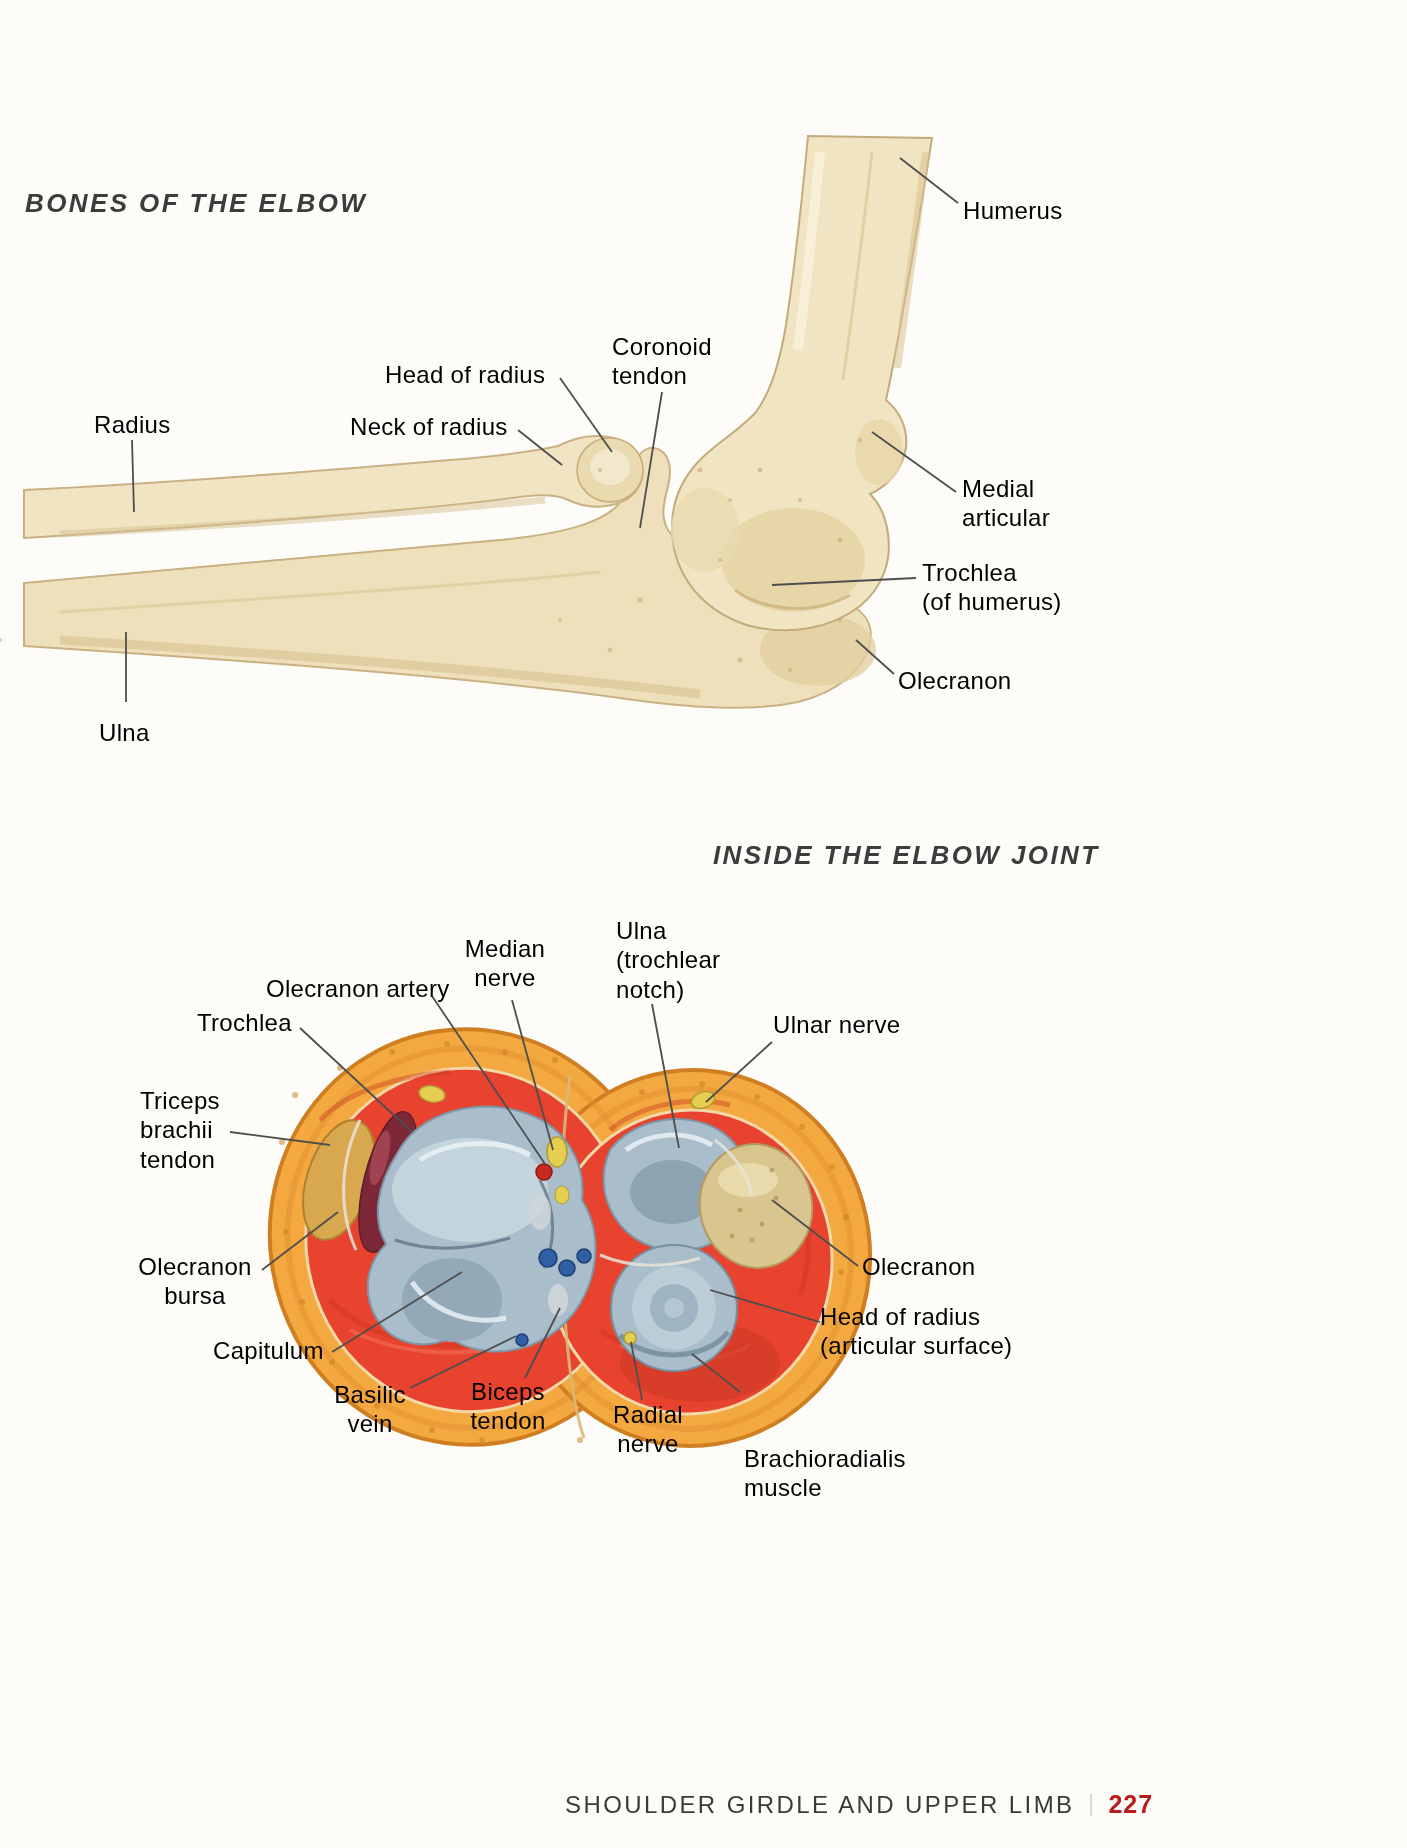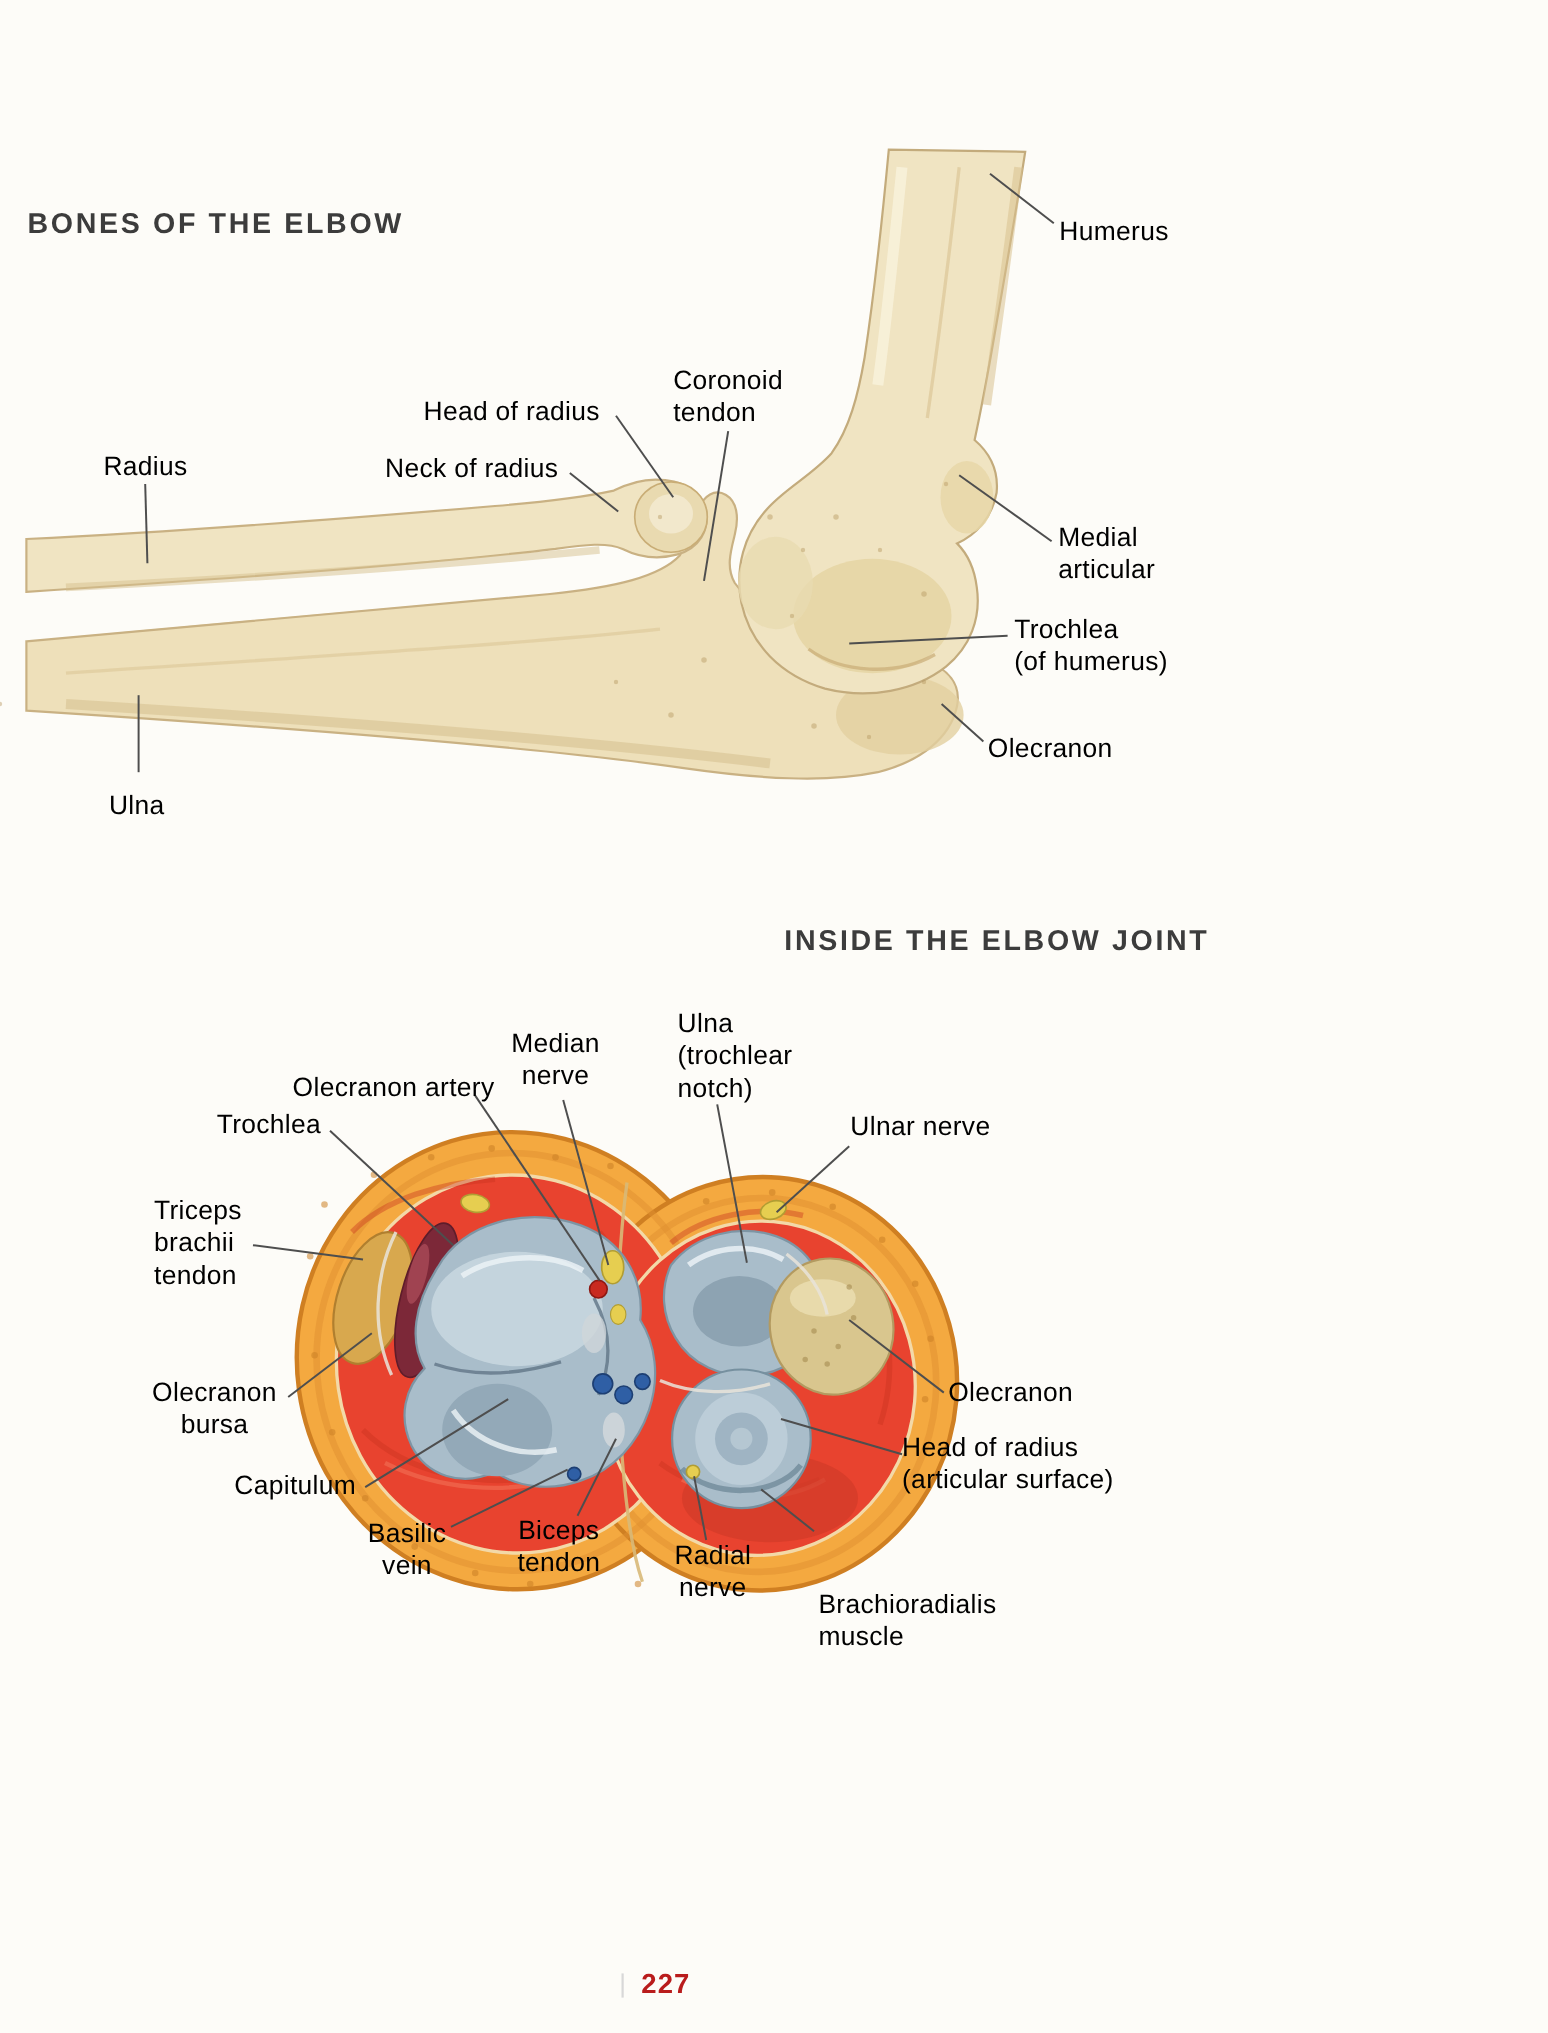--- a/index.html
+++ b/index.html
@@ -13,21 +13,21 @@
   .art { position:absolute; left:0; top:0; z-index:1; }
   .label {
     position:absolute; z-index:2;
     color:#000000; font-size:24px; line-height:1.22;
     letter-spacing:0.3px; white-space:pre-line;
   }
   .label.c { text-align:center; }
   .heading {
     position:absolute; z-index:2;
     color:#3c3c3c; font-weight:bold; font-size:26px;
-    letter-spacing:2.4px; white-space:nowrap;
+    letter-spacing:2.4px; white-space:nowrap;font-style:italic;
   }
   .footer {
     position:absolute; z-index:2; top:1790px; left:565px;
     display:flex; align-items:center; gap:16px;
     font-size:24px; letter-spacing:2.4px; color:#3a3a3a; white-space:nowrap;
   }
   .footer .divider { width:2px; height:22px; background:#d8d8d8; }
   .footer .pagenum { font-weight:bold; font-size:25px; letter-spacing:1px; color:#b91c1c; }
 </style>
 </head>
@@ -273,15 +273,16 @@
 tendon</div>
 <div class="label c" style="left:603px; top:1400px; width:90px">Radial
 nerve</div>
 <div class="label" style="left:862px; top:1252px">Olecranon</div>
 <div class="label" style="left:820px; top:1302px">Head of radius
 (articular surface)</div>
 <div class="label" style="left:744px; top:1444px">Brachioradialis
 muscle</div>
 
 <div class="footer">
+  <span>SHOULDER GIRDLE AND UPPER LIMB</span>
   <span class="divider"></span>
   <span class="pagenum">227</span>
 </div>
 
 </body></html>

